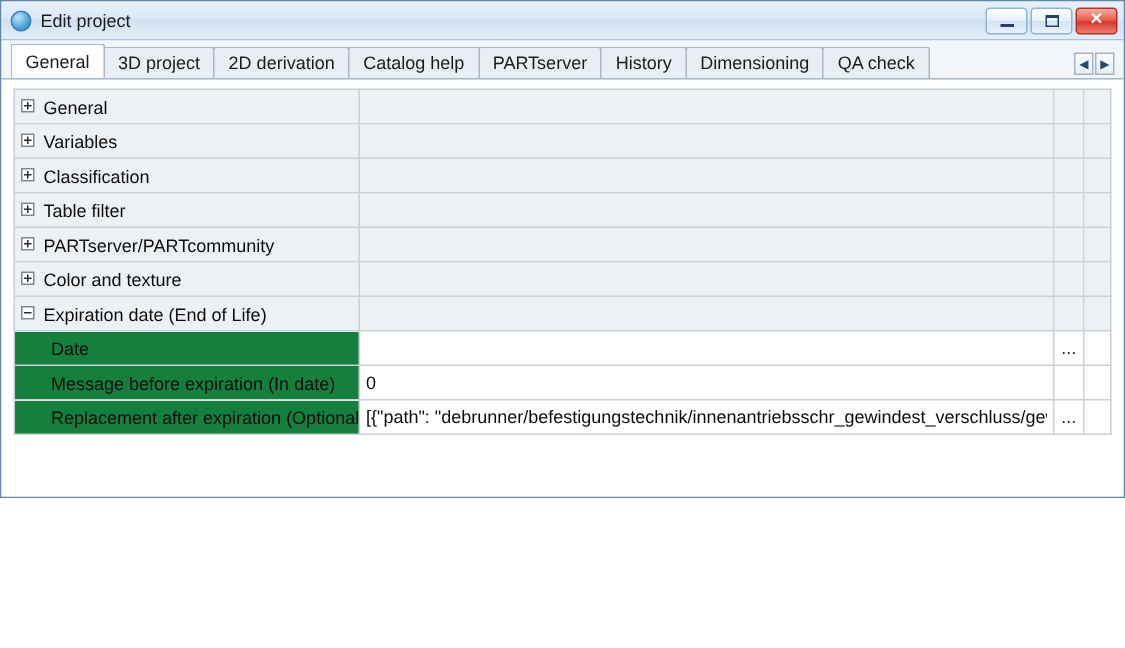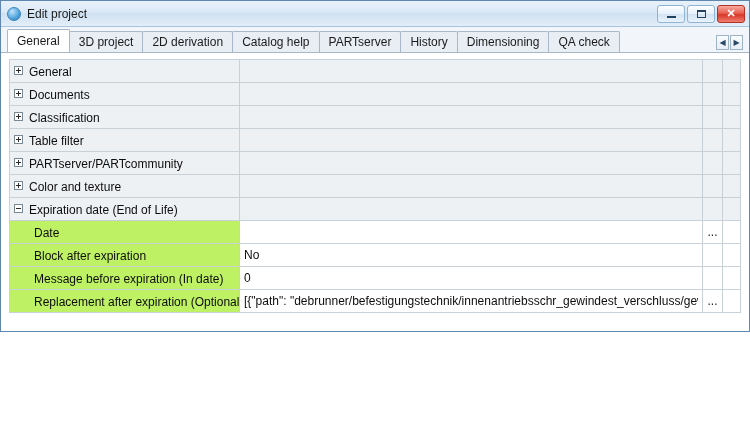--- a/index.html
+++ b/index.html
@@ -189,21 +189,21 @@
   tr.group td.cell-label {
     background: #eef1f4;
     font-weight: normal;
   }
   tr.group td.cell-value,
   tr.group td.cell-dots,
   tr.group td.cell-extra {
     background: #eef1f4;
   }
   tr.child td.cell-label {
-    background: #bef264;
+    background: #15803d;
     padding-left: 24px;
   }
   tr.child td.cell-value {
     background: #ffffff;
   }
 
   .expander {
     display: inline-block;
     width: 9px;
     height: 9px;
@@ -299,21 +299,21 @@
         <tr class="group">
           <td class="cell-label">
             <span class="expander plus"></span><span class="label-text">General</span>
           </td>
           <td class="cell-value"></td>
           <td class="cell-dots"></td>
           <td class="cell-extra"></td>
         </tr>
         <tr class="group">
           <td class="cell-label">
-            <span class="expander plus"></span><span class="label-text">Documents</span>
+            <span class="expander plus"></span><span class="label-text">Variables</span>
           </td>
           <td class="cell-value"></td>
           <td class="cell-dots"></td>
           <td class="cell-extra"></td>
         </tr>
         <tr class="group">
           <td class="cell-label">
             <span class="expander plus"></span><span class="label-text">Classification</span>
           </td>
           <td class="cell-value"></td>
@@ -353,28 +353,20 @@
           <td class="cell-extra"></td>
         </tr>
         <tr class="child">
           <td class="cell-label">
             <span class="label-text">Date</span>
           </td>
           <td class="cell-value"></td>
           <td class="cell-dots">
             <span class="dots-btn">...</span>
           </td>
-          <td class="cell-extra"></td>
-        </tr>
-        <tr class="child">
-          <td class="cell-label">
-            <span class="label-text">Block after expiration</span>
-          </td>
-          <td class="cell-value">No</td>
-          <td class="cell-dots"></td>
           <td class="cell-extra"></td>
         </tr>
         <tr class="child">
           <td class="cell-label">
             <span class="label-text">Message before expiration (In date)</span>
           </td>
           <td class="cell-value">0</td>
           <td class="cell-dots"></td>
           <td class="cell-extra"></td>
         </tr>

